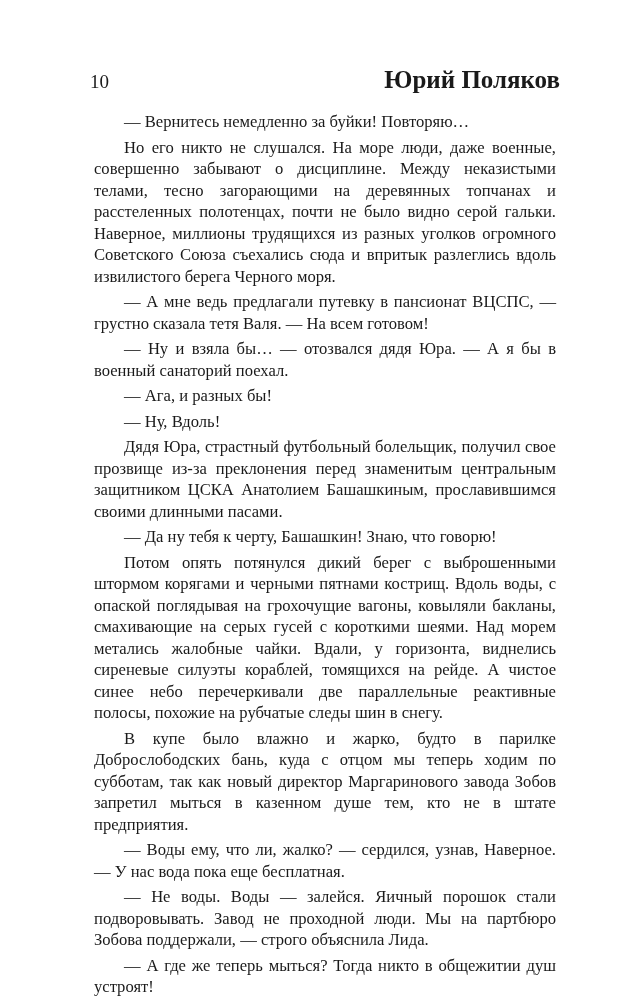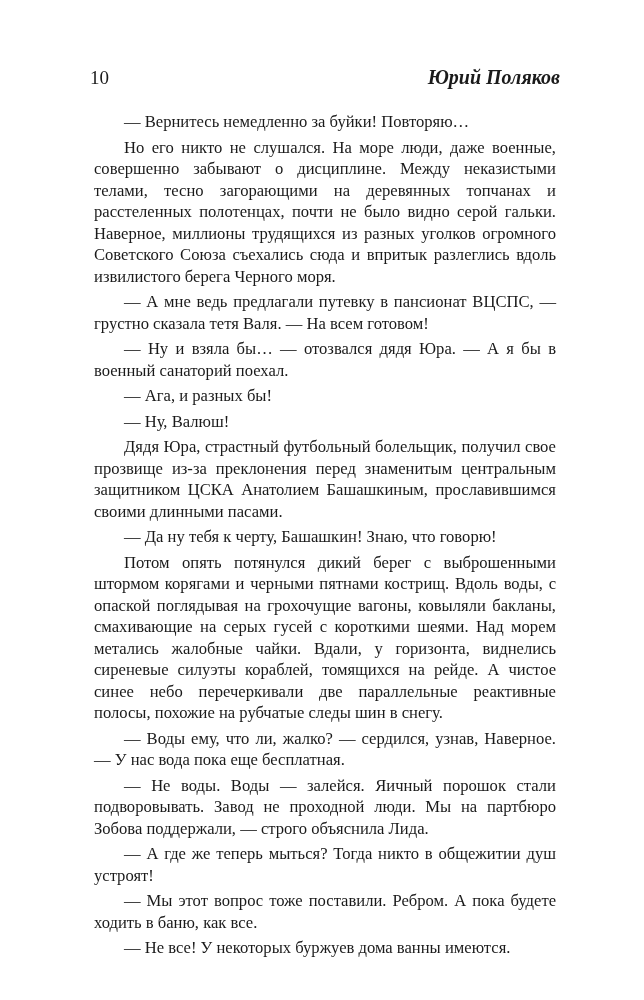--- a/index.html
+++ b/index.html
@@ -1,41 +1,42 @@
 <!DOCTYPE html>
 <html><head>
 <meta charset="utf-8">
 <style>
   html,body{margin:0;padding:0;background:#fff;}
   body{width:644px;height:1000px;position:relative;overflow:hidden;}
   .page{position:absolute;left:90px;top:66px;width:470px;color:#1a1a1a;font-family:"Liberation Serif",serif;}
   .header{display:flex;justify-content:space-between;align-items:baseline;height:30px;}
   .pnum{font-size:19px;text-align:right;}
-  .author{font-size:20px;font-weight:bold;font-style:italic;}
+  .author{font-size:25px;font-weight:bold;}
   .body{margin-top:15px;font-size:16.6px;line-height:21.5px;text-align:justify;}
   .body p{margin:4px;text-indent:30px;}
 </style>
 </head>
 <body>
 
 <div class="page">
   <div class="header">
     <span class="pnum">10</span>
     <span class="author">Юрий Поляков</span>
   </div>
   <div class="body">
     <p>— Вернитесь немедленно за буйки! Повторяю…</p>
     <p>Но его никто не слушался. На море люди, даже военные, совершенно забывают о дисциплине. Между неказистыми телами, тесно загорающими на деревянных топчанах и расстеленных полотенцах, почти не было видно серой гальки. Наверное, миллионы трудящихся из разных уголков огромного Советского Союза съехались сюда и впритык разлеглись вдоль извилистого берега Черного моря.</p>
     <p>— А мне ведь предлагали путевку в пансионат ВЦСПС, — грустно сказала тетя Валя. — На всем готовом!</p>
     <p>— Ну и взяла бы… — отозвался дядя Юра. — А я бы в военный санаторий поехал.</p>
     <p>— Ага, и разных бы!</p>
-    <p>— Ну, Валюш!</p>
+    <p>— Ну, Вдоль!</p>
     <p>Дядя Юра, страстный футбольный болельщик, получил свое прозвище из-за преклонения перед знаменитым центральным защитником ЦСКА Анатолием Башашкиным, прославившимся своими длинными пасами.</p>
     <p>— Да ну тебя к черту, Башашкин! Знаю, что говорю!</p>
     <p>Потом опять потянулся дикий берег с выброшенными штормом корягами и черными пятнами кострищ. Вдоль воды, с опаской поглядывая на грохочущие вагоны, ковыляли бакланы, смахивающие на серых гусей с короткими шеями. Над морем метались жалобные чайки. Вдали, у горизонта, виднелись сиреневые силуэты кораблей, томящихся на рейде. А чистое синее небо перечеркивали две параллельные реактивные полосы, похожие на рубчатые следы шин в снегу.</p>
+    <p>В купе было влажно и жарко, будто в парилке Доброслободских бань, куда с отцом мы теперь ходим по субботам, так как новый директор Маргаринового завода Зобов запретил мыться в казенном душе тем, кто не в штате предприятия.</p>
     <p>— Воды ему, что ли, жалко? — сердился, узнав, Наверное. — У нас вода пока еще бесплатная.</p>
     <p>— Не воды. Воды — залейся. Яичный порошок стали подворовывать. Завод не проходной люди. Мы на партбюро Зобова поддержали, — строго объяснила Лида.</p>
     <p>— А где же теперь мыться? Тогда никто в общежитии душ устроят!</p>
     <p>— Мы этот вопрос тоже поставили. Ребром. А пока будете ходить в баню, как все.</p>
     <p>— Не все! У некоторых буржуев дома ванны имеются.</p>
 
   </div>
 </div>
 
 </body></html>

